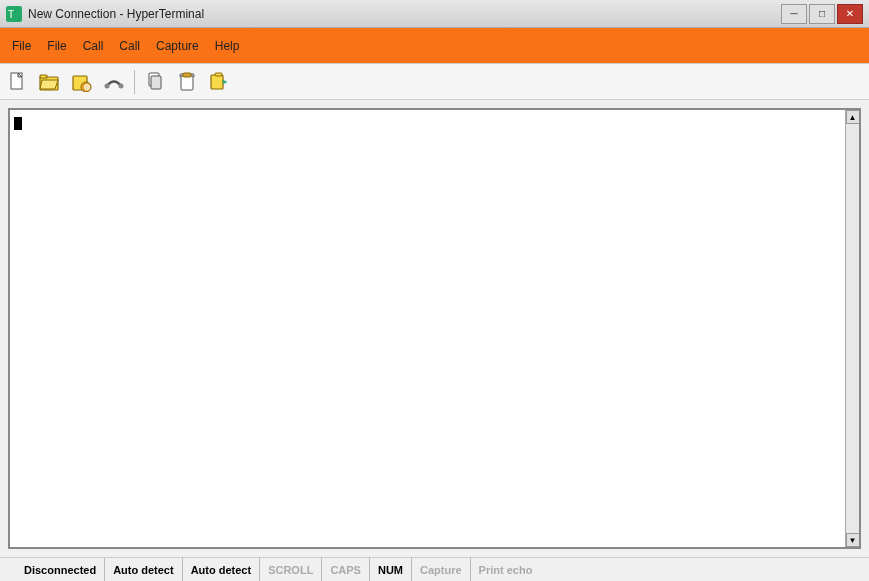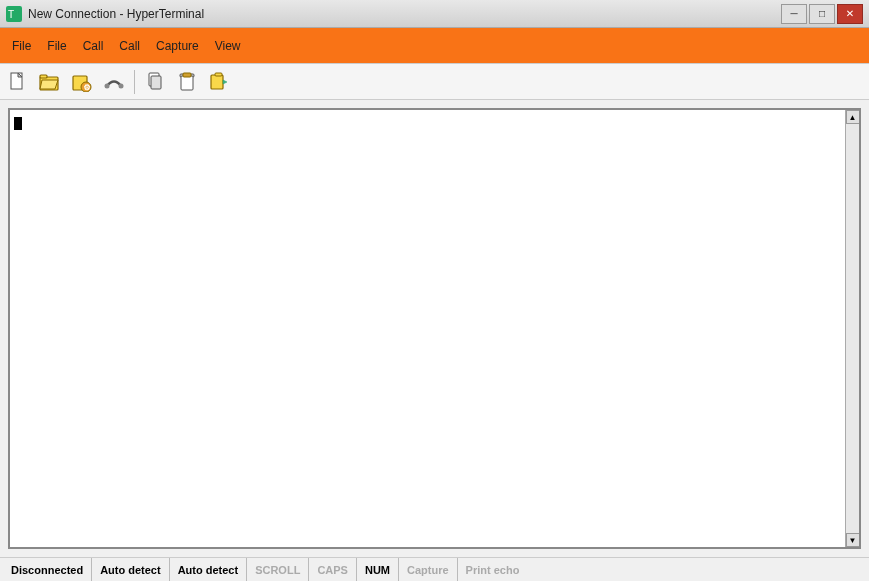--- a/index.html
+++ b/index.html
@@ -173,21 +173,21 @@
       background: #e8e8e8;
     }
 
     
     #status-bar {
       height: 24px;
       background: #f0f0f0;
       border-top: 1px solid #ccc;
       display: flex;
       align-items: center;
-      padding: 0 3px;
+      padding: 0 16px;
       font-size: 11px;
       color: #333;
     }
     .status-item {
       padding: 0 8px;
       border-right: 1px solid #bbb;
       height: 100%;
       display: flex;
       align-items: center;
     }
@@ -218,21 +218,21 @@
     <button class="win-btn close-btn">✕</button>
   </div>
 </div>
 
 <div id="menu-bar">
   <span class="menu-item">File</span>
   <span class="menu-item">File</span>
   <span class="menu-item">Call</span>
   <span class="menu-item">Call</span>
   <span class="menu-item">Capture</span>
-  <span class="menu-item">View</span>
+  <span class="menu-item">Help</span>
 </div>
 
 <div id="toolbar">
 
   <button class="toolbar-btn" title="New">
     <svg width="20" height="20" viewBox="0 0 20 20">
       <rect x="3" y="1" width="11" height="16" fill="white" stroke="#555" stroke-width="1"></rect>
       <polygon points="10,1 14,5 10,5" fill="#ccc" stroke="#555" stroke-width="1"></polygon>
     </svg>
   </button>

